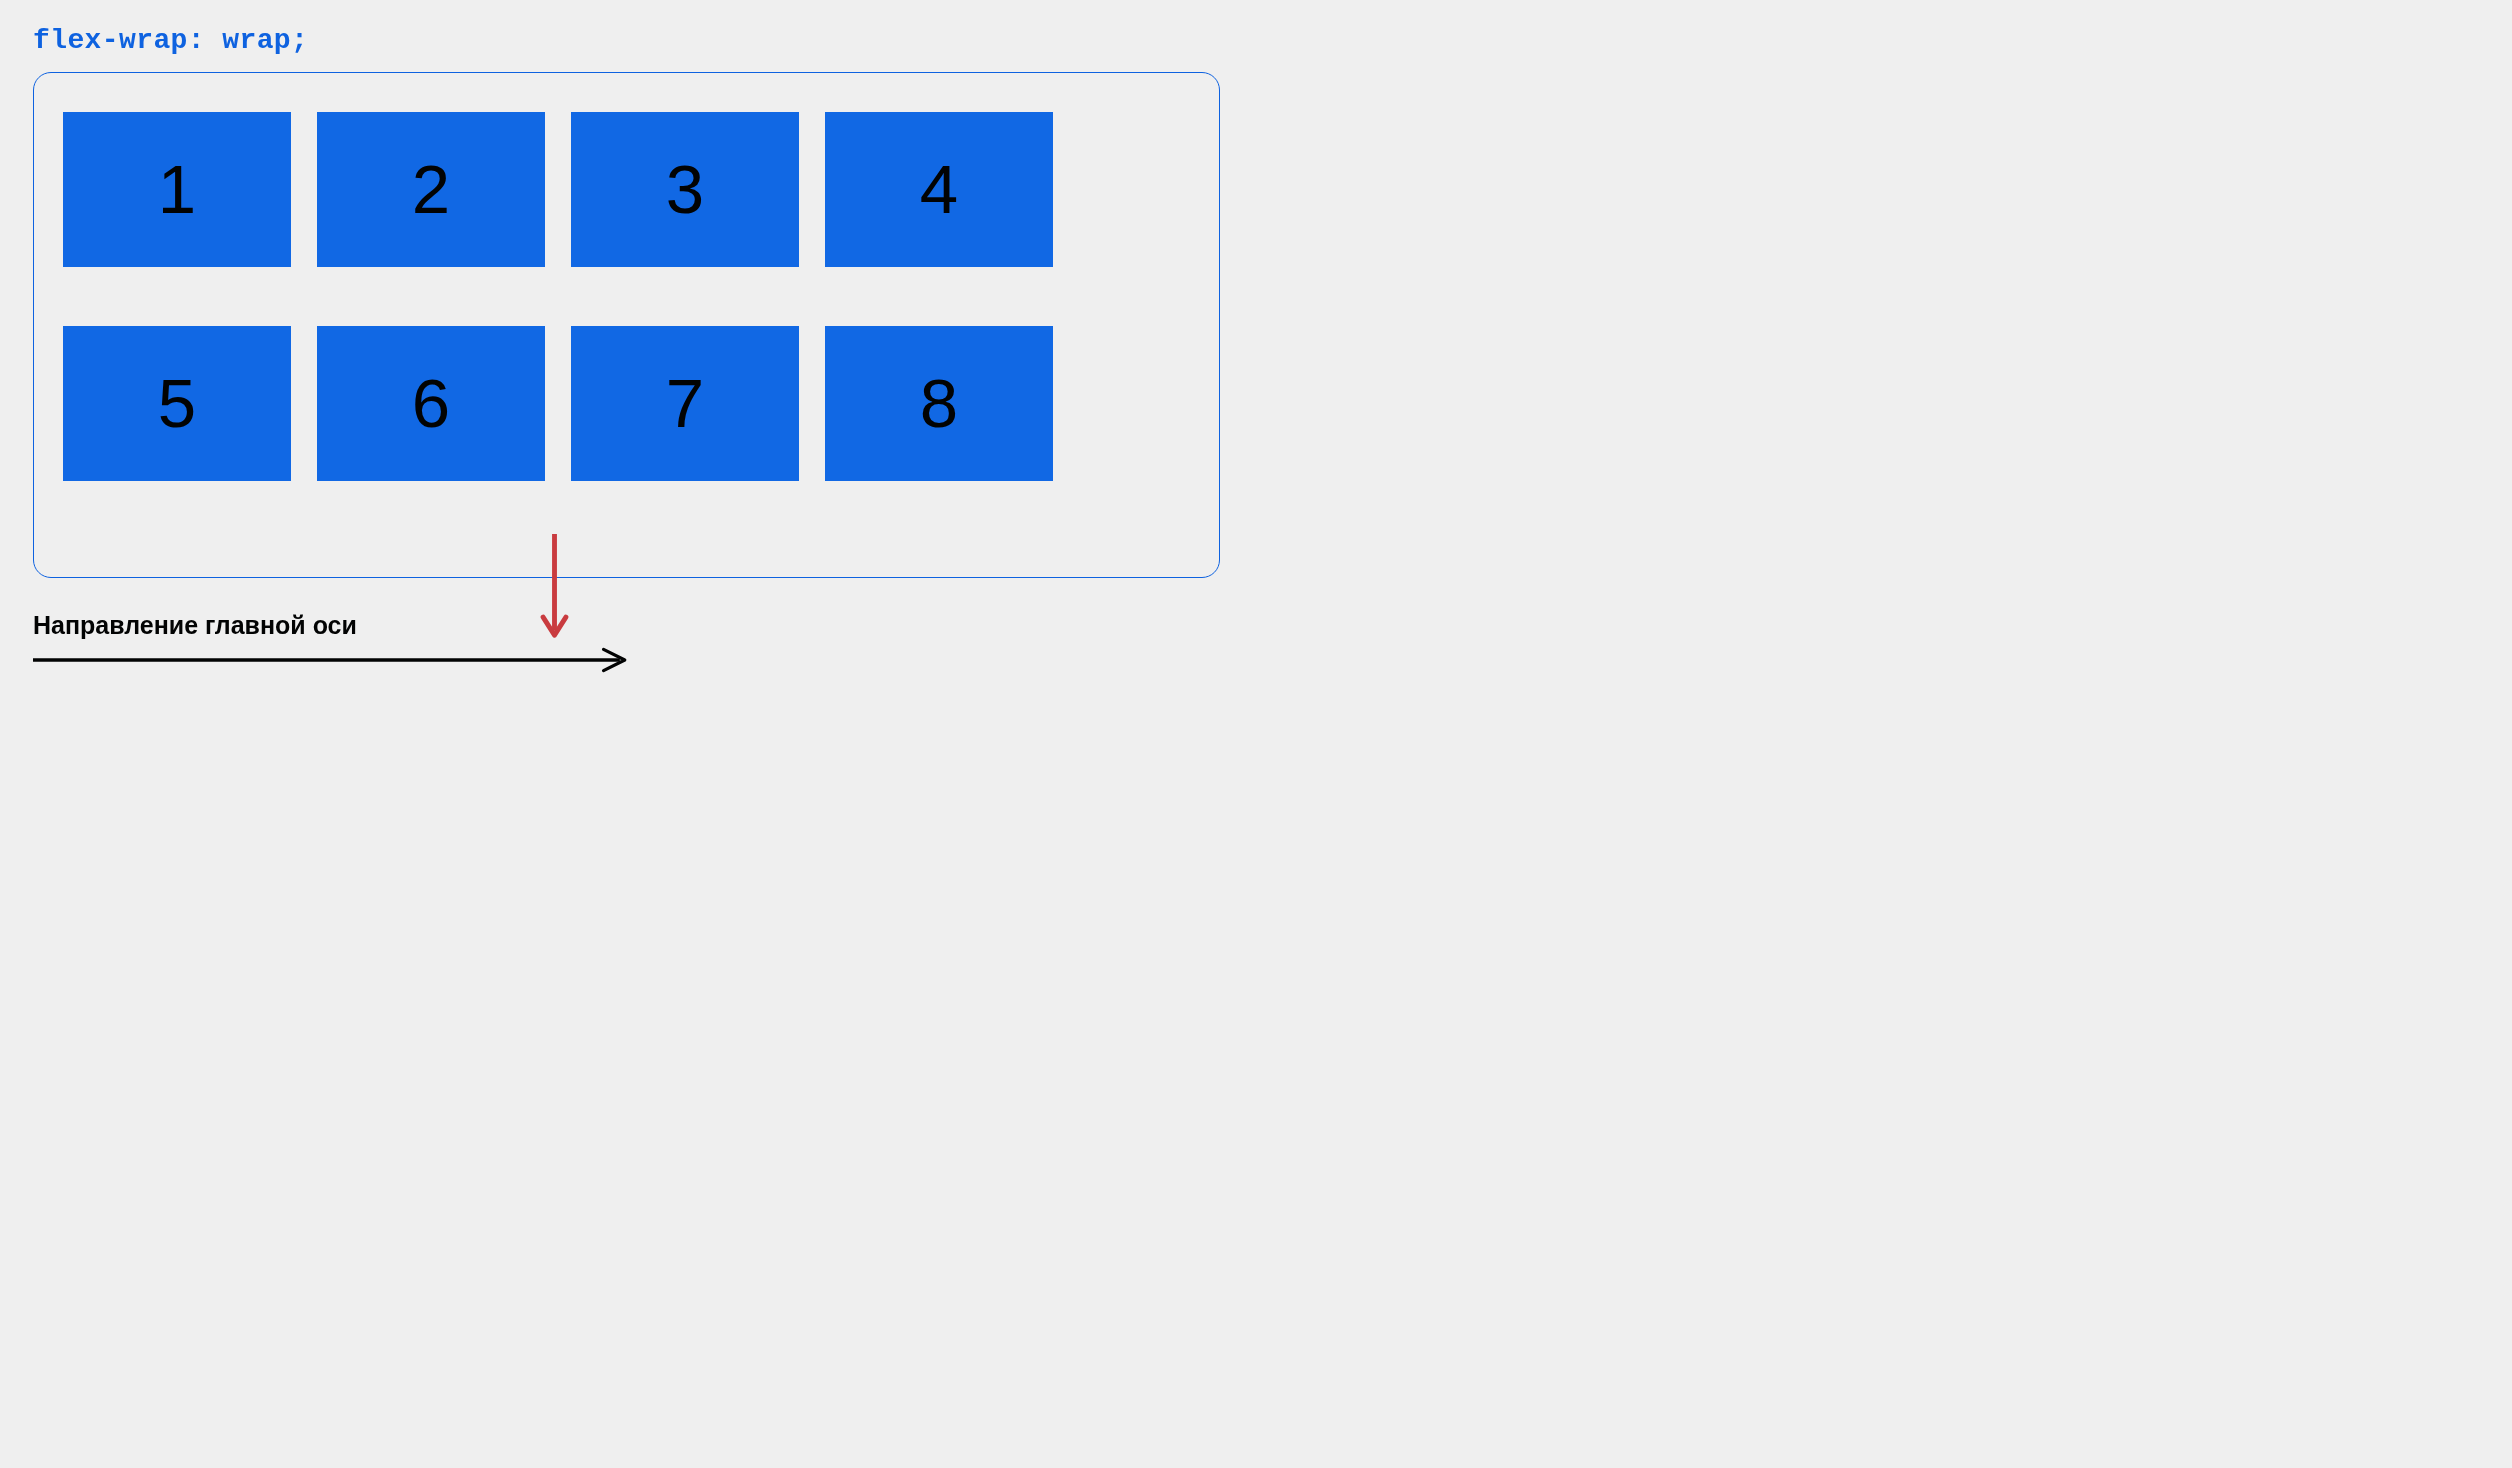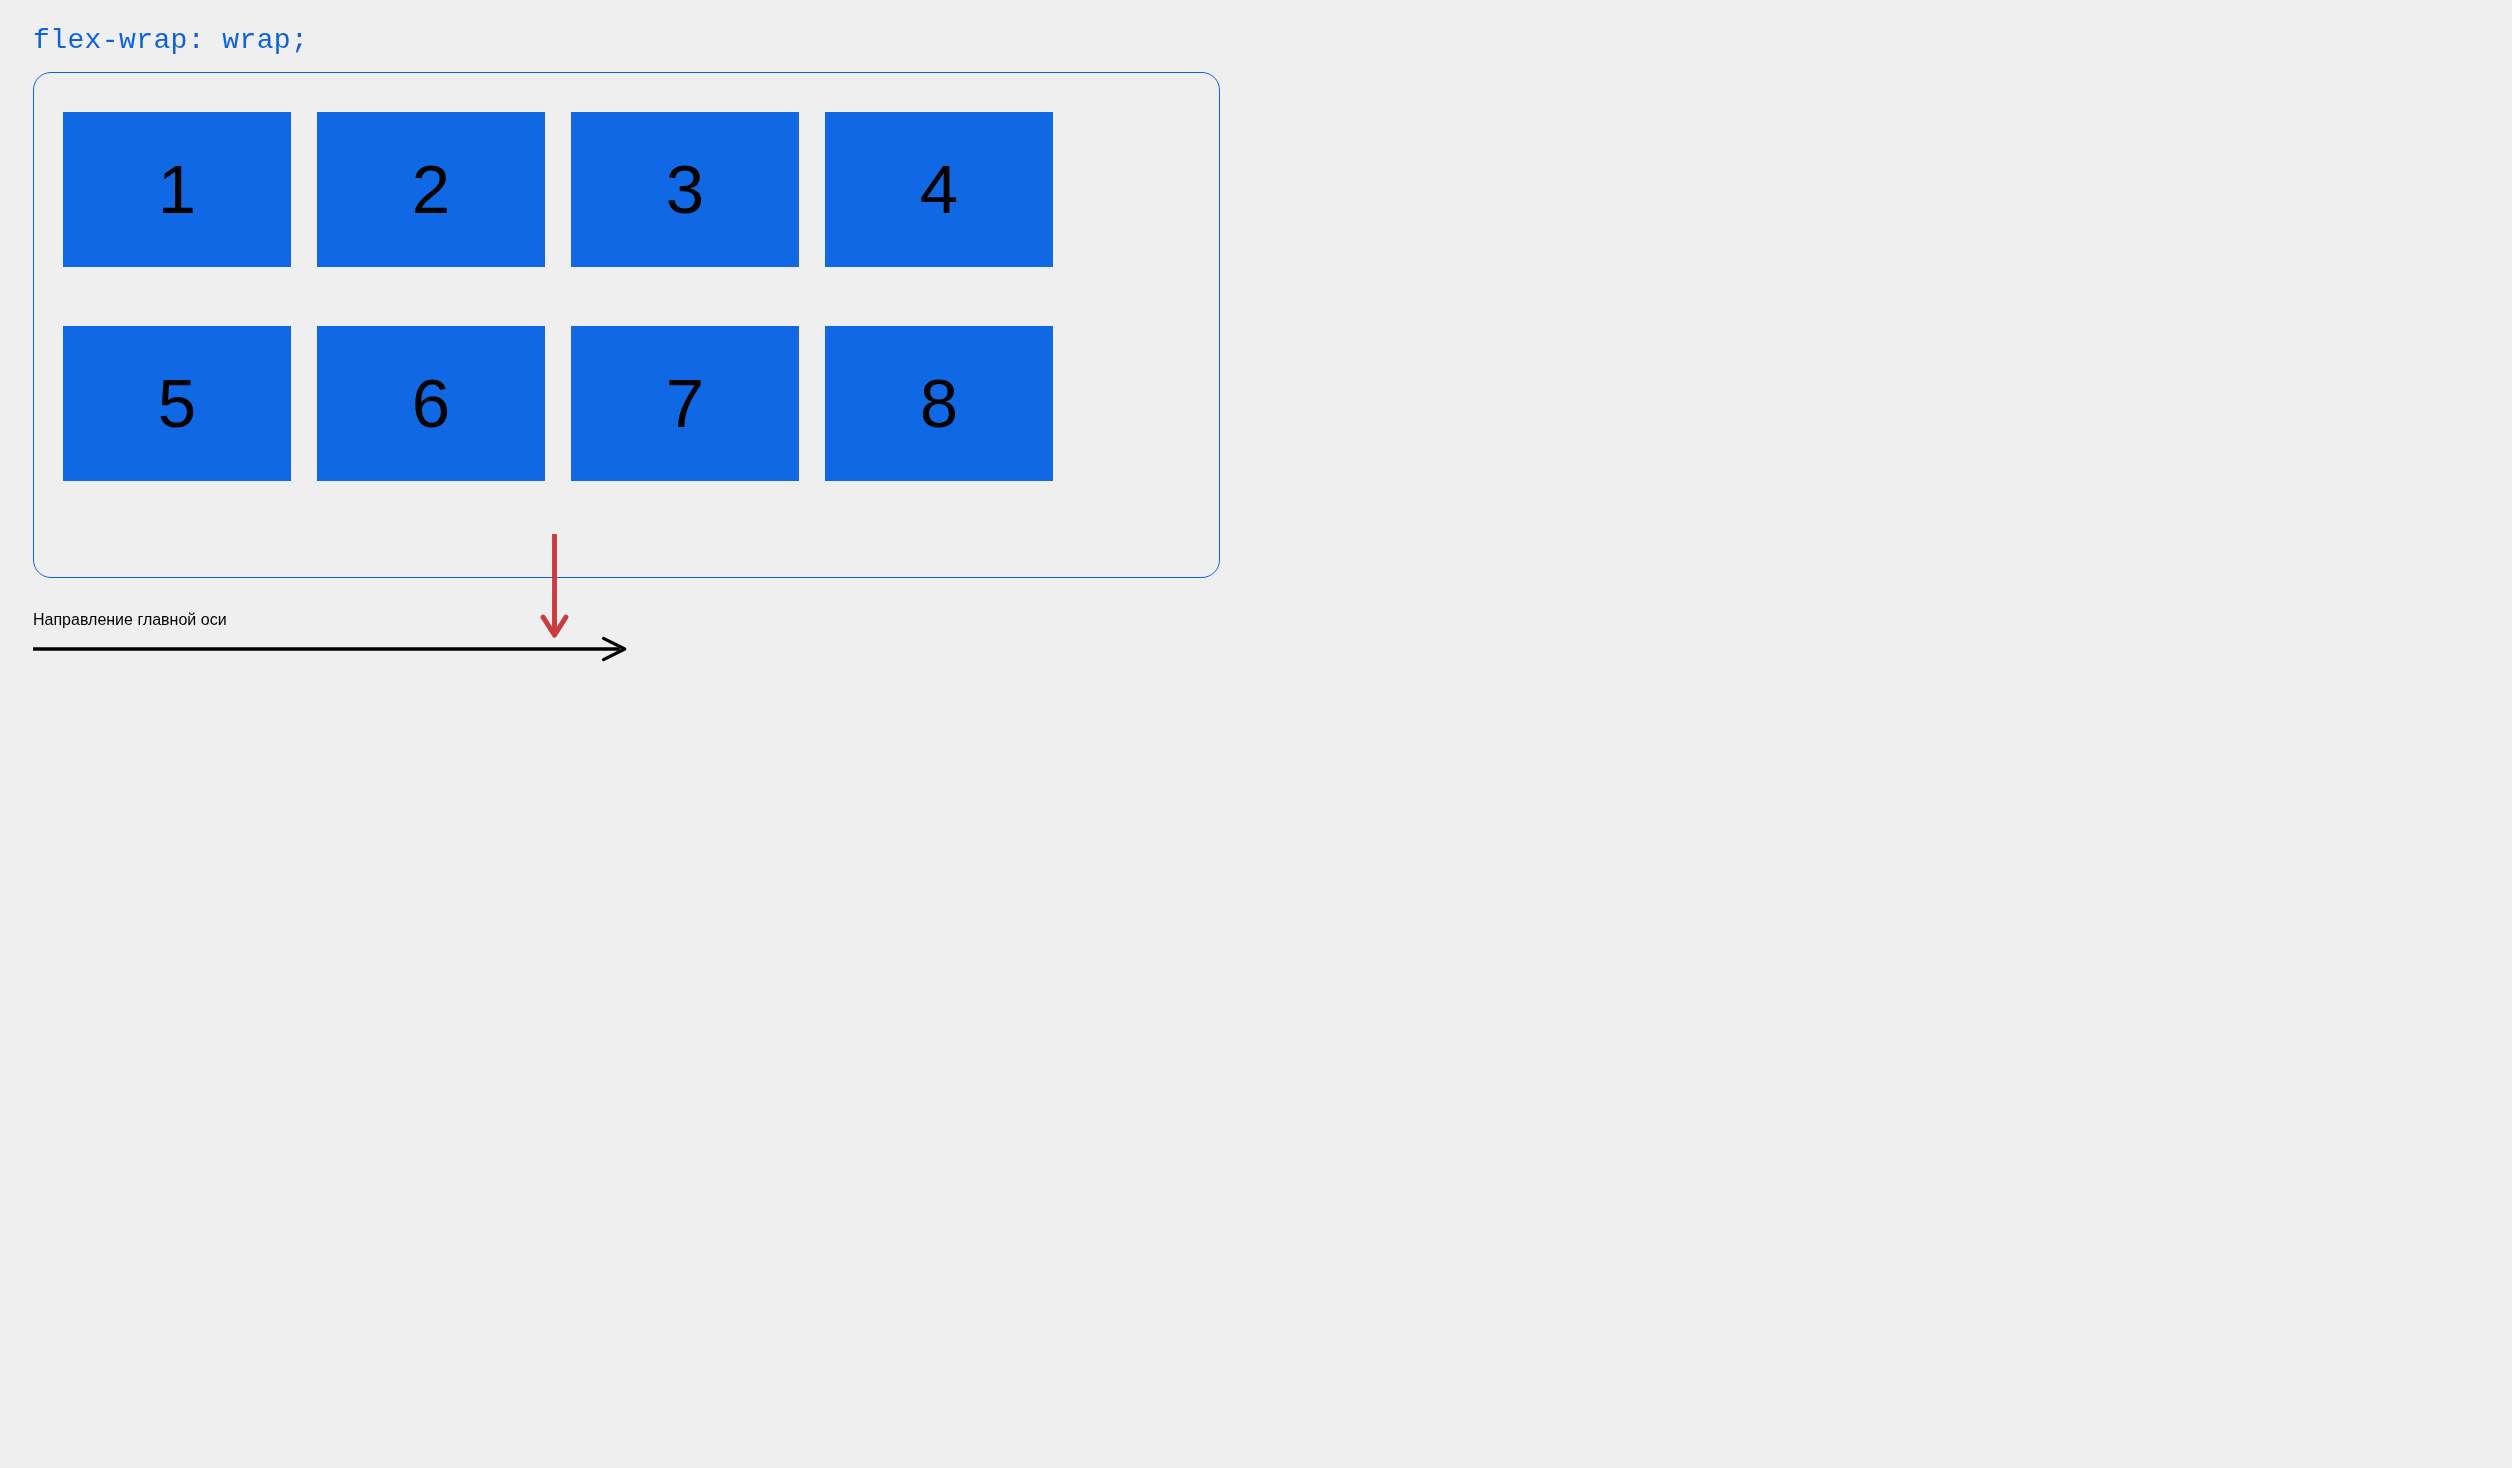--- a/index.html
+++ b/index.html
@@ -10,21 +10,21 @@
     body {
       background: #efefef;
       font-family: -apple-system, BlinkMacSystemFont, "Segoe UI", Helvetica, Arial, sans-serif;
       padding: 24.5px 33px;
       width: 1256px;
       height: 734px;
     }
     .heading {
       font-family: "SFMono-Regular", "Menlo", "Consolas", "Courier New", monospace;
       font-size: 28px;
-      font-weight: 400;
+      font-weight: 700;
       color: #0e62e0;
       letter-spacing: 0.4px;
       margin-bottom: 16.3px;
     }
     .flex-container {
       border: 1.6px solid #0e62e0;
       border-radius: 18px;
       padding: 39px 29px 26px 29px;
       position: relative;
       width: 1187px;
@@ -53,23 +53,23 @@
       left: 504px;
       top: 461px;
       width: 33px;
       height: 106px;
       pointer-events: none;
     }
     .axis-block {
       margin-top: 33px;
     }
     .axis-label {
-      font-size: 16px;
+      font-size: 25px;
       color: #020303;
-      font-weight: 400;
+      font-weight: 700;
       margin-bottom: 6.5px;
     }
     .axis-arrow {
       width: 595px;
       height: 28px;
     }
   </style>
 </head>
 <body>
 

